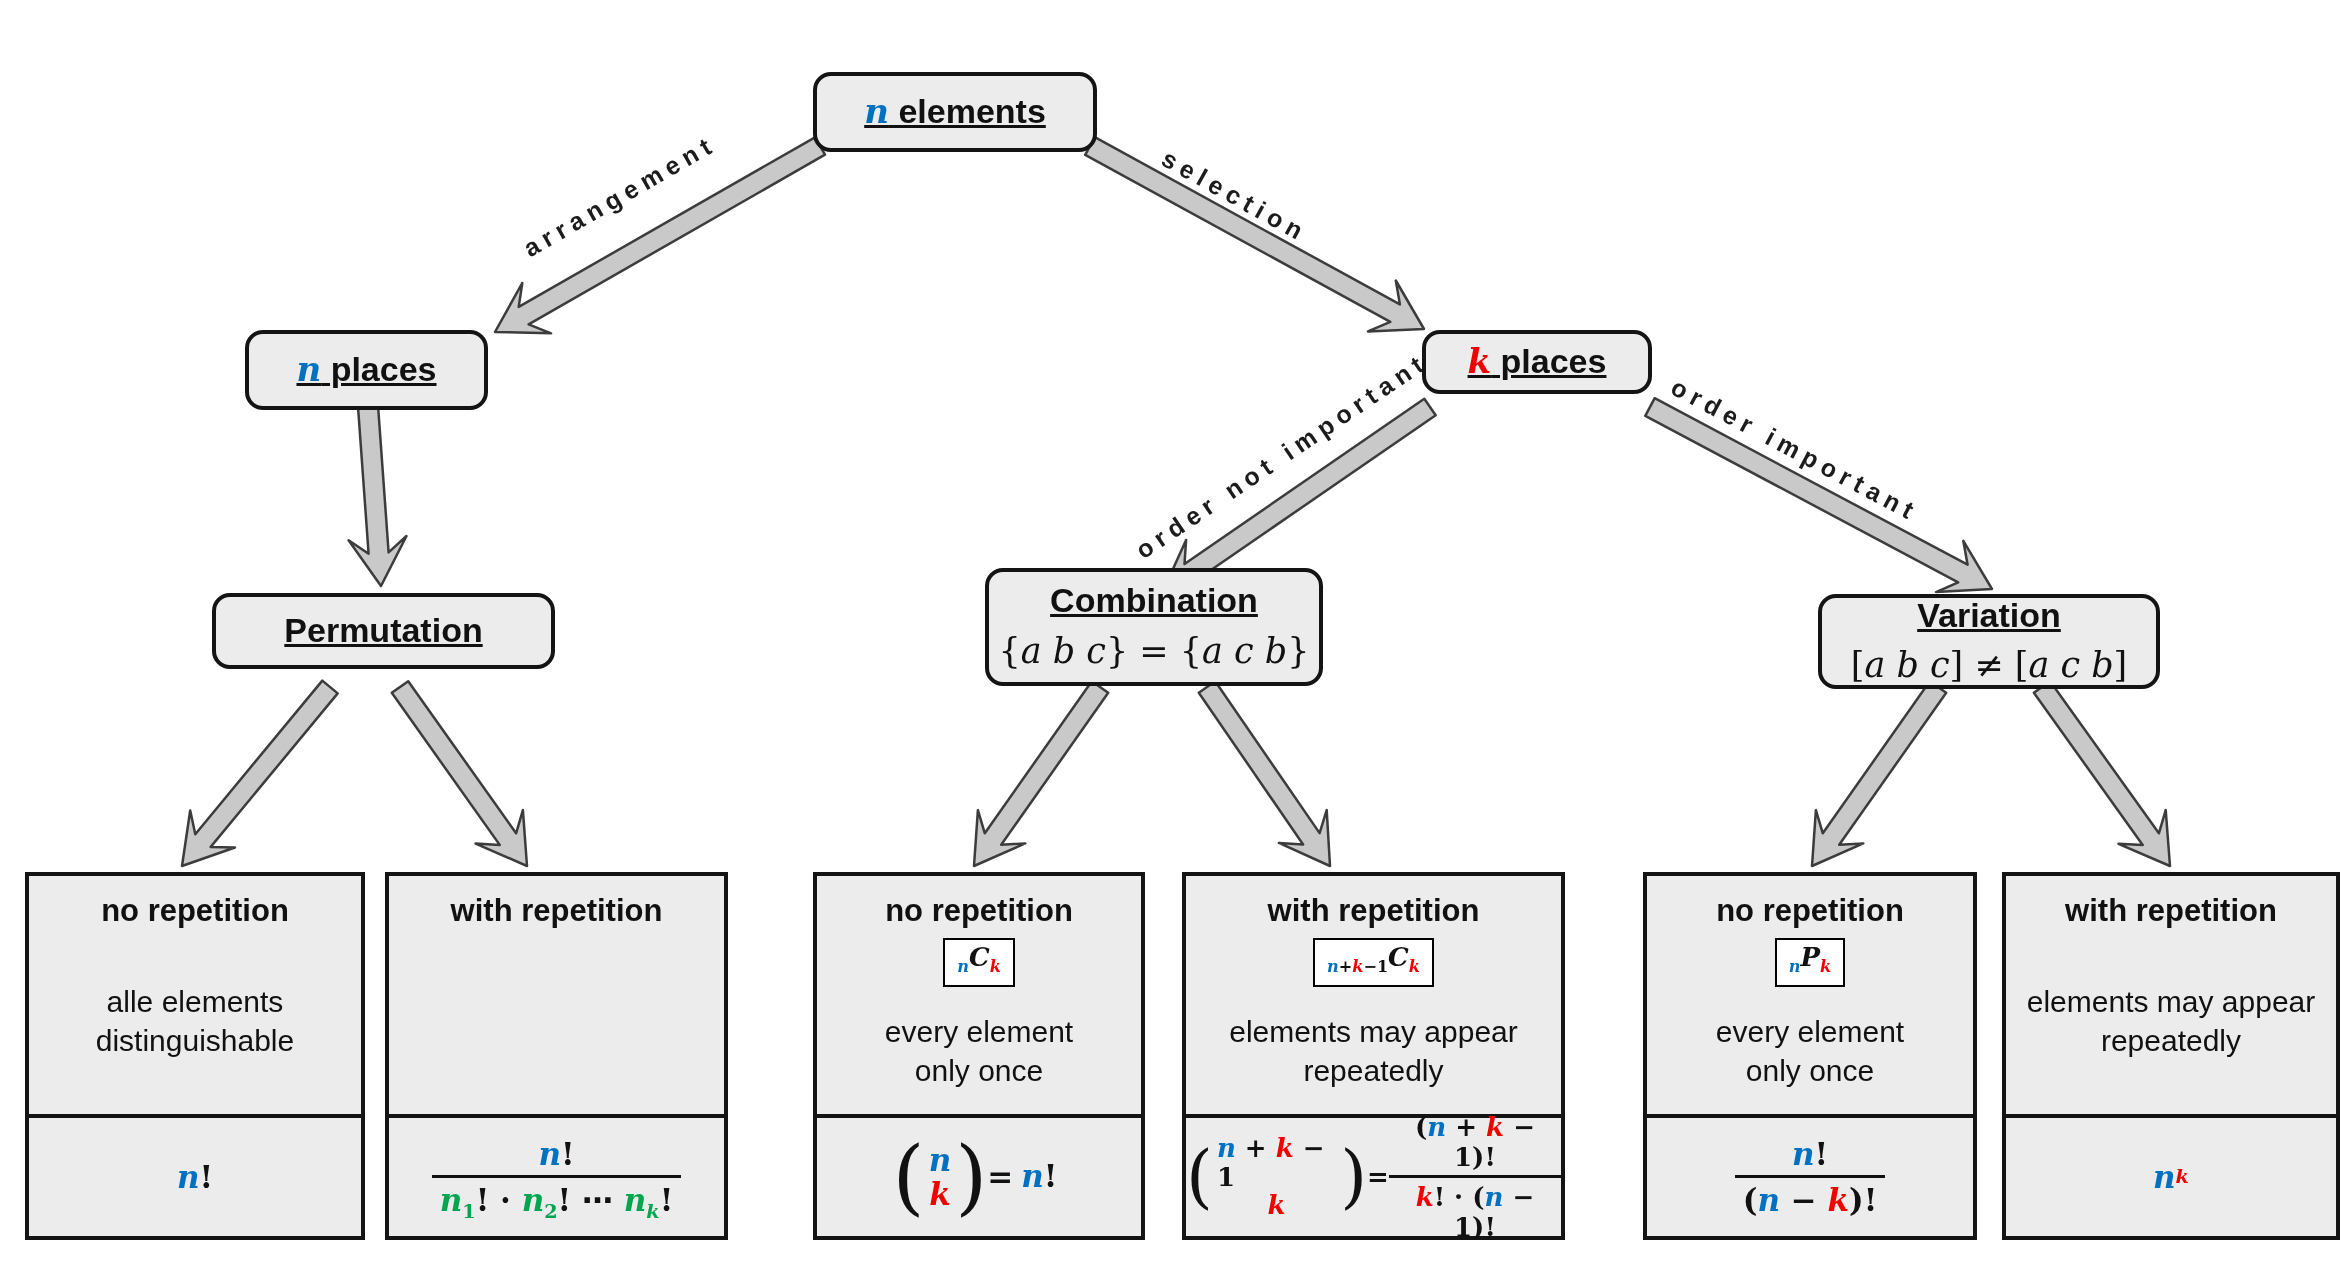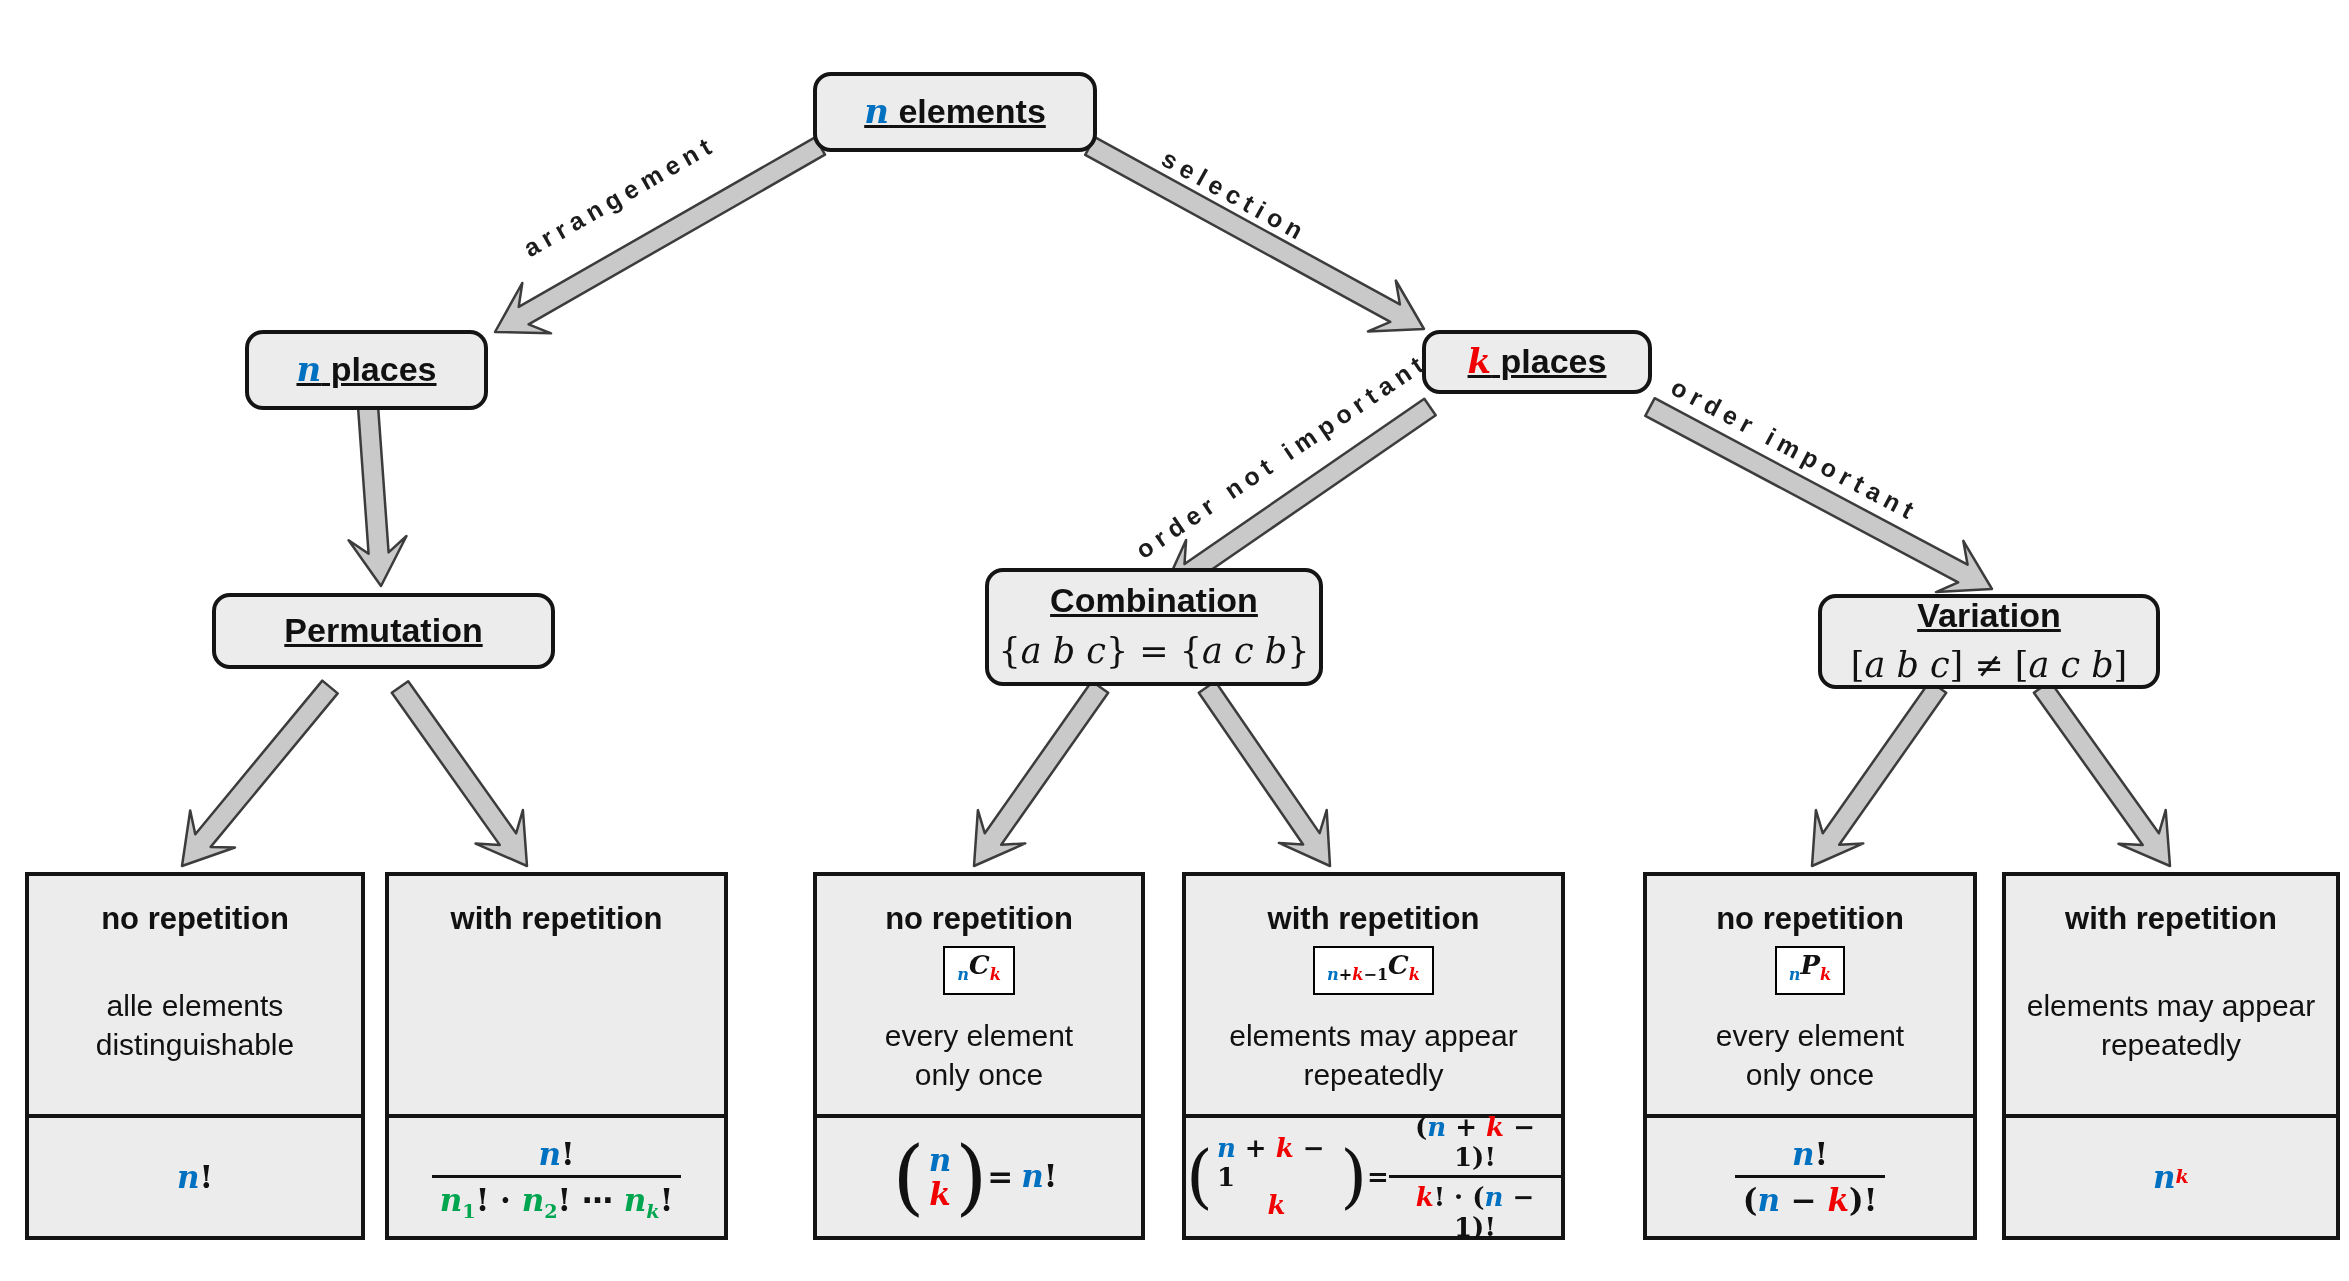--- a/index.html
+++ b/index.html
@@ -14,21 +14,21 @@
   .box-sub{font-family:"DejaVu Serif","DejaVu Sans",serif;font-weight:400;font-size:35px;line-height:1.15;margin-top:12px;white-space:nowrap;}
 
   
   .edge-label{position:absolute;z-index:2;font-size:25px;font-weight:700;letter-spacing:6px;
               color:#1c1c1c;white-space:nowrap;}
 
   
   .leaf{position:absolute;top:872px;height:368px;z-index:3;background:#ececec;border:4px solid #141414;
         box-sizing:border-box;display:flex;flex-direction:column;}
   .leaf-top{flex:1;display:flex;flex-direction:column;align-items:center;padding-top:18px;min-height:0;}
-  .leaf-title{font-size:31px;font-weight:700;line-height:1.1;margin-top:8px;}
+  .leaf-title{font-size:31px;font-weight:700;line-height:1.1;}
   .badge{margin-top:10px;background:#ffffff;border:2px solid #000;padding:2px 12px 12px;
          font-family:"DejaVu Serif","DejaVu Sans",serif;font-weight:700;font-size:26px;line-height:1.2;}
   .desc-wrap{flex:1;display:flex;align-items:center;justify-content:center;width:100%;}
   .leaf-desc{font-size:30px;line-height:1.3;text-align:center;}
   .leaf-formula{height:118px;border-top:4px solid #141414;display:flex;align-items:center;justify-content:center;
                 font-family:"DejaVu Serif","DejaVu Sans",serif;font-weight:700;font-size:31px;}
   .leaf-formula.tight{font-size:26px;}
 
   
   .var{font-family:"DejaVu Serif","DejaVu Sans",serif;font-style:italic;}

